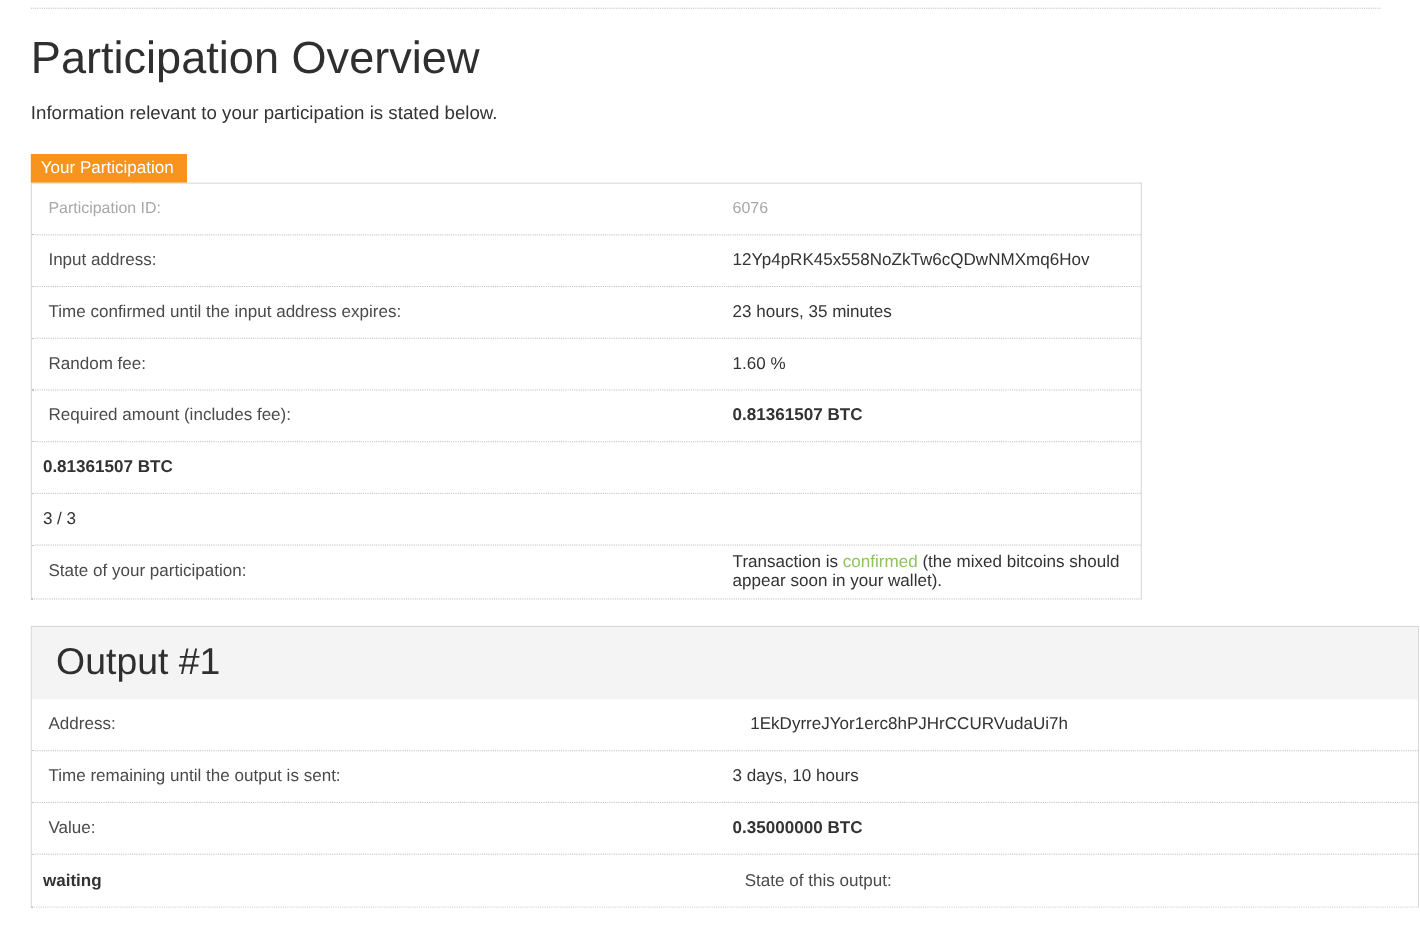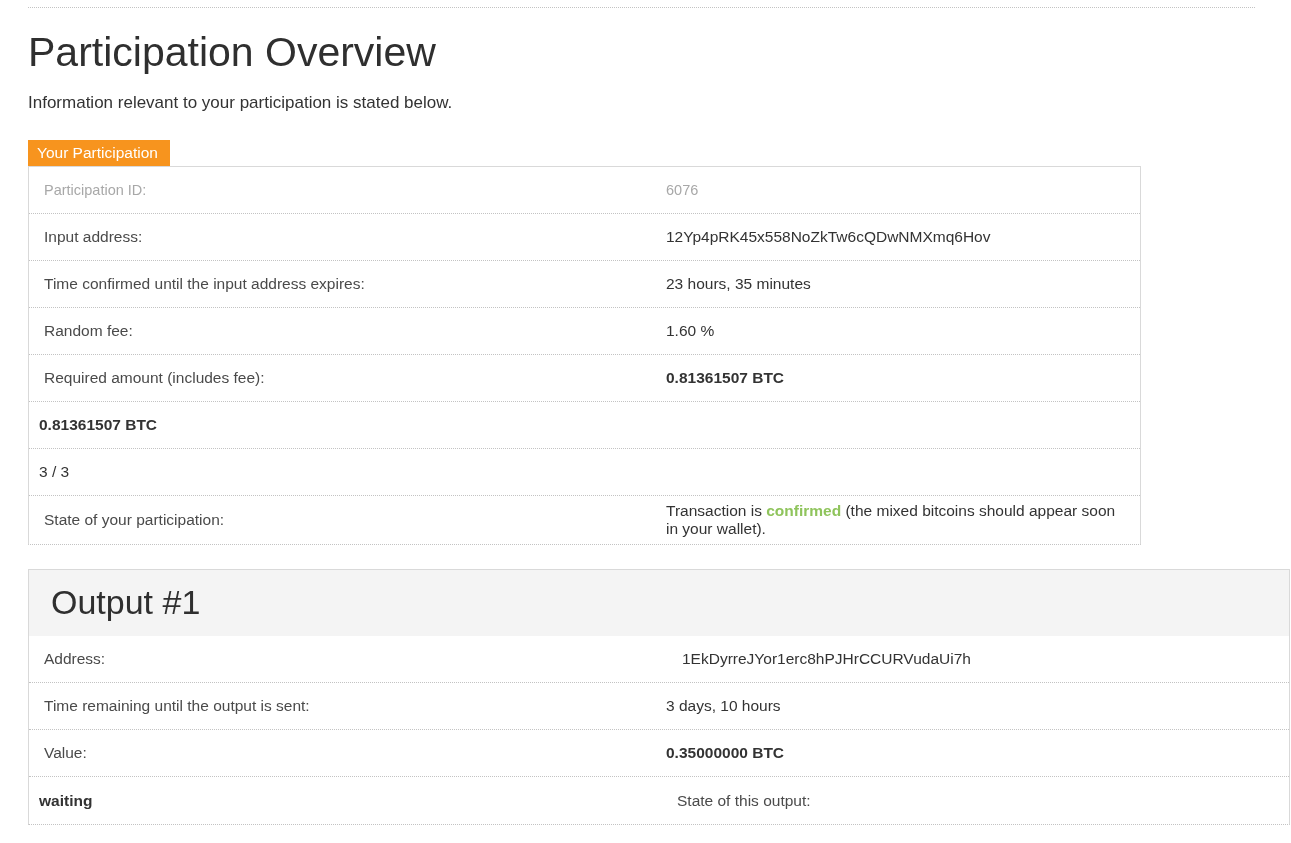--- a/index.html
+++ b/index.html
@@ -55,21 +55,21 @@
     background: var(--accent);
     color: #ffffff;
     font-size: 15.5px;
     padding: 4px 12px 5px 9px;
     margin-top: 25px;
     line-height: 1.1;
   }
   .table {
     border: 1px solid var(--border-solid);
     border-bottom: 1px dotted var(--border-dotted);
-    width: 1113px;
+    width: 1010px;
     background: #fff;
   }
   .row {
     display: flex;
     min-height: 47px;
     align-items: center;
     border-bottom: 1px dotted var(--border-dotted);
     font-size: 15.5px;
   }
   .row:last-child { border-bottom: none; }
@@ -79,21 +79,21 @@
     padding-left: 15px;
     color: var(--label);
   }
   .cell.value {
     flex: 1 1 auto;
     color: #333;
   }
   .row.muted .cell.label,
   .row.muted .cell.value { color: var(--muted); font-size: 14.5px; }
   .cell.value.bold { font-weight: bold; }
-  .status-confirmed { color: var(--green); font-weight: bold; }
+  .status-confirmed { color: var(--green); font-weight: normal; }
   .status-waiting { color: var(--waiting); font-weight: bold; }
   .panel {
     margin-top: 24px;
     width: 1262px;
     border: 1px solid var(--border-solid);
     border-bottom: 1px dotted var(--border-dotted);
   }
   .panel-header {
     background: var(--panel-head-bg);
     font-size: 34px;

